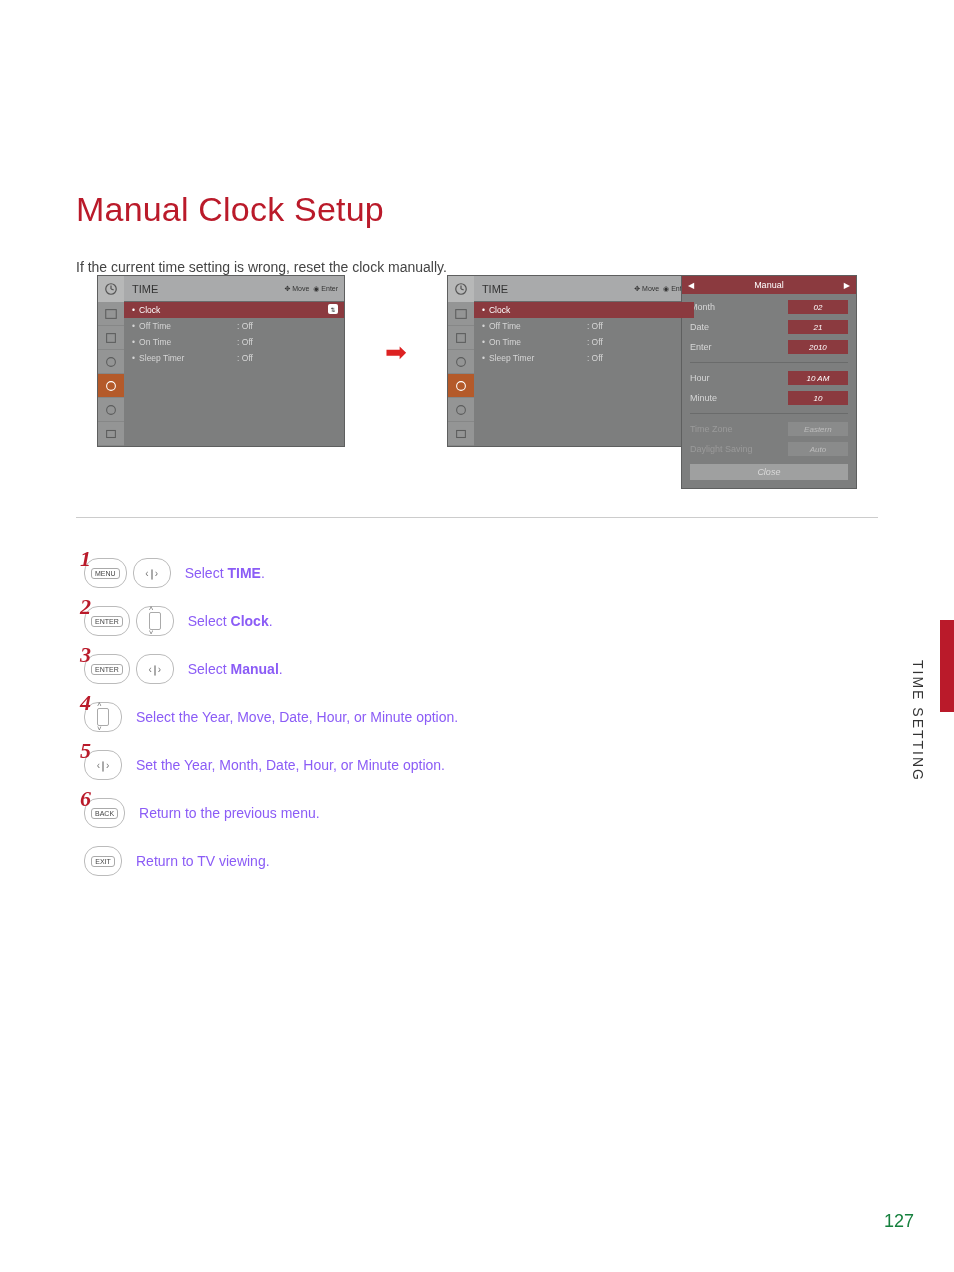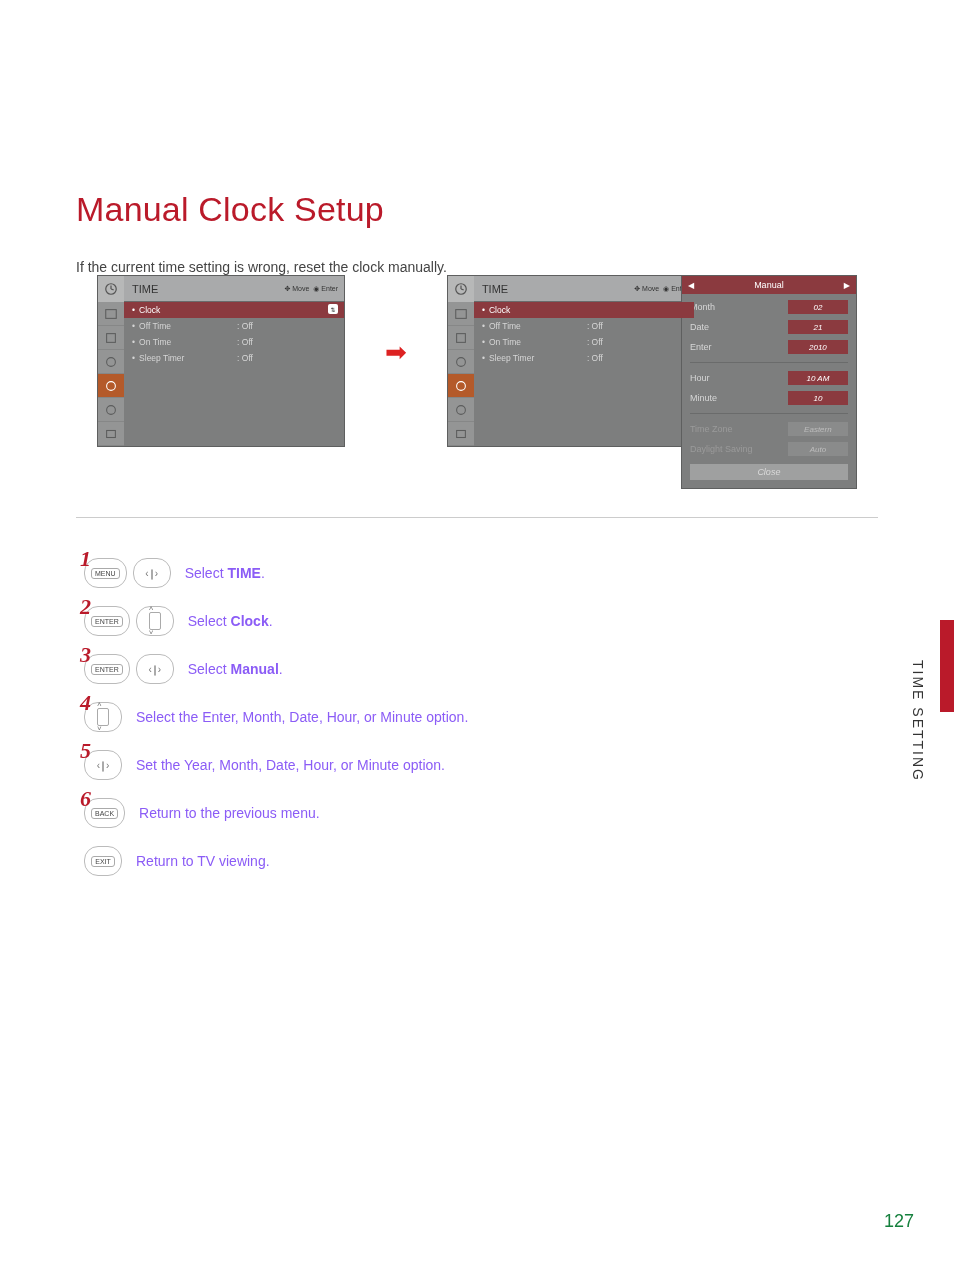--- a/index.html
+++ b/index.html
@@ -499,21 +499,21 @@
       <span class="num">4</span>
       <div class="pill-group">
         <div class="pill">
           <span class="arrows-ud">
               <span>˄</span>
               <span class="stub tall"></span>
               <span>˅</span>
             </span>
         </div>
       </div>
-      <div class="text">Select the Enter, Month, Date, Hour, or Minute option.</div>
+      <div class="text">Select the Year, Move, Date, Hour, or Minute option.</div>
     </div>
 
     <div class="step">
       <span class="num">5</span>
       <div class="pill-group">
         <div class="pill">
             <span class="arrows-lr"><span class="stub"></span></span>
           </div>
       </div>
       <div class="text">Set the Year, Month, Date, Hour, or Minute option.</div>

